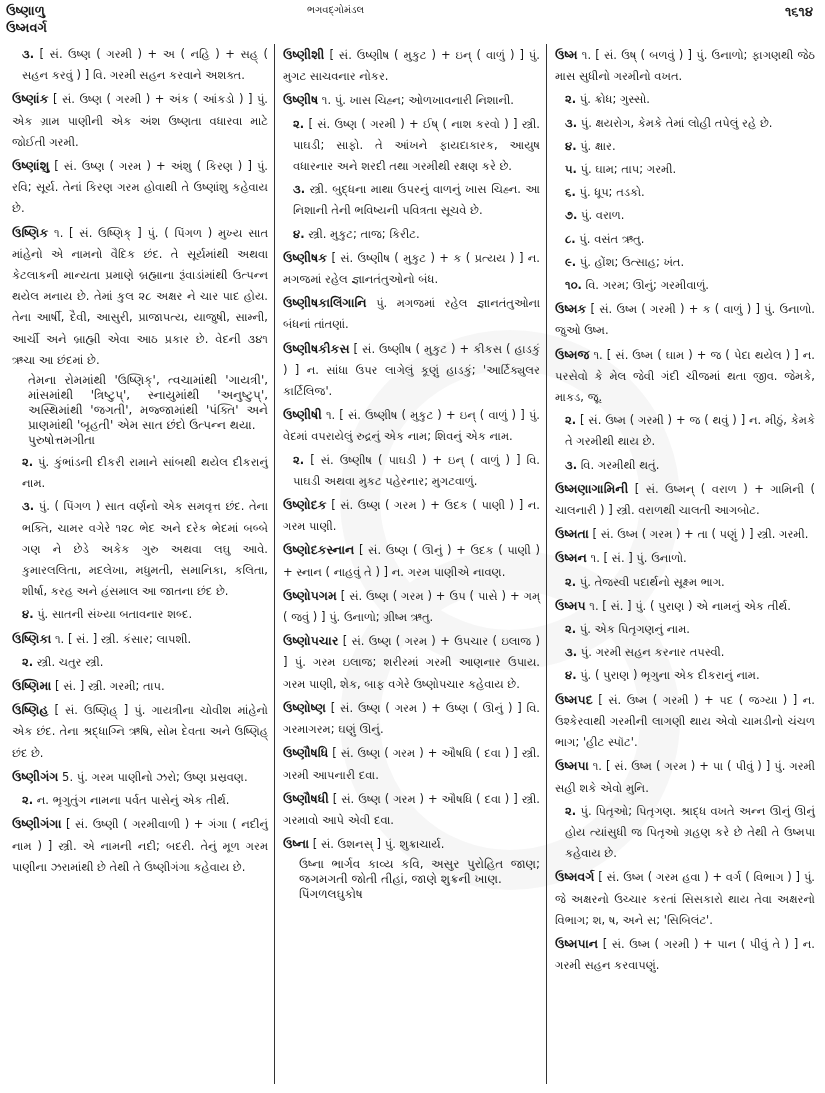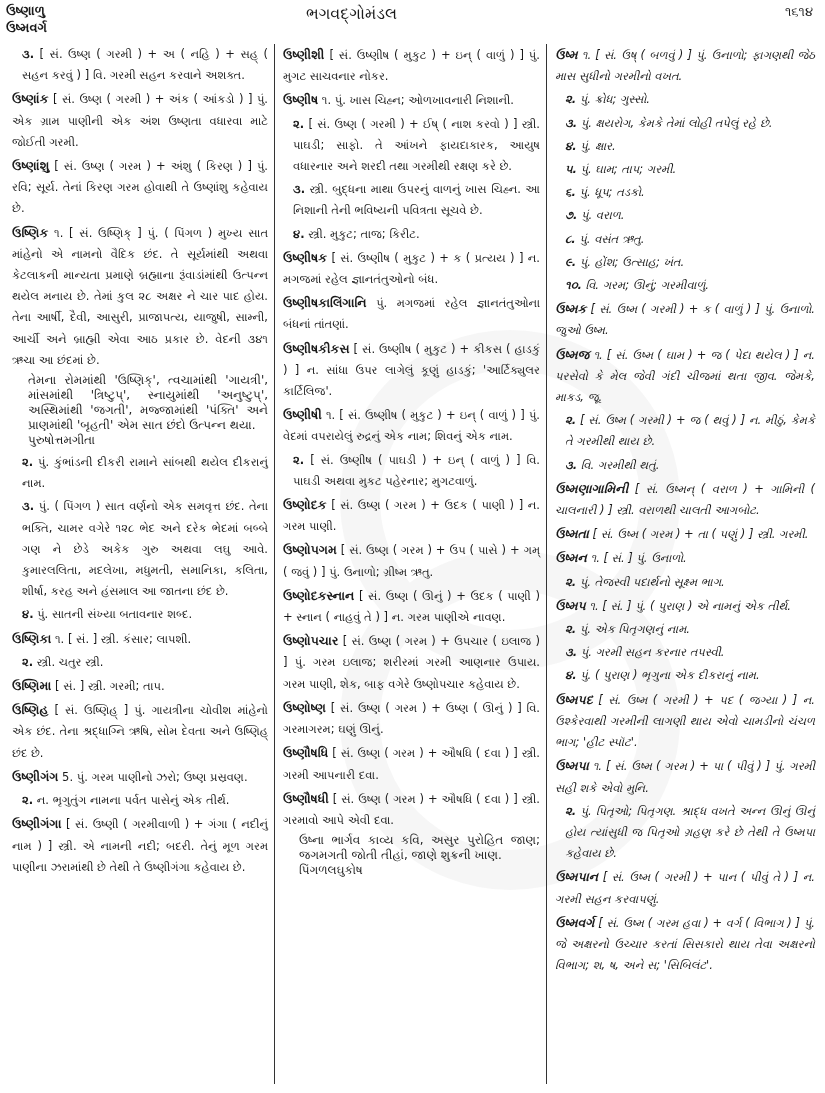--- a/index.html
+++ b/index.html
@@ -15,37 +15,37 @@
     pointer-events: none; opacity: 0.07;
   }
   .header {
     position: absolute; left: 0; top: 0; width: 825px; height: 40px;
   }
   .guide-words {
     position: absolute; left: 6px; top: 2px;
     font-size: 13px; font-weight: bold; line-height: 17px;
   }
   .running-title {
-    position: absolute; left: 16px; width: 671px; top: 4px; text-align: center;
-    font-size: 16px;
+    position: absolute; left: 0; width: 671px; top: 4px; text-align: center;
+    font-size: 10px;
   }
   .page-number {
-    position: absolute; right: 12px; top: 4px; font-size: 13px; font-weight: normal;
+    position: absolute; right: 12px; top: 4px; font-size: 13px; font-weight: bold;
   }
   .columns {
     position: absolute; top: 44px; left: 4px; width: 817px; height: 1040px;
     display: flex;
   }
   .col {
     box-sizing: border-box; padding: 0 6px 0 8px;
     font-size: 11.5px; line-height: 21.2px; text-align: justify;
   }
   .col-1 { width: 270px; }
   .col-2 { width: 272px; border-left: 1px solid #333; }
-  .col-3 { width: 275px; border-left: 1px solid #333; font-style: italic; }
+  .col-3 { width: 275px; border-left: 1px solid #333; }
   .entry { margin: 0 0 2px 0; }
   .entry .hw { font-weight: bold; font-size: 12.5px; }
   .sense { padding-left: 10px; margin: 0 0 2px 0; }
   .sense .num { font-weight: bold; }
   .quote {
     padding-left: 16px; font-size: 12px; line-height: 15px; margin: 2px 0 4px 0;
   }
   .quote .src { display: block; text-align: left; padding-right: 4px; }
 </style>
 </head>
@@ -90,26 +90,27 @@
         <div class="entry"><span class="hw">ઉષ્ણીષ</span> <span>૧. પું. ખાસ ચિહ્ન; ઓળખાવનારી નિશાની.</span></div>
         <div class="sense"><span class="num">૨.</span> <span>[ સં. ઉષ્ણ ( ગરમી ) + ઈષ્ ( નાશ કરવો ) ] સ્ત્રી. પાઘડી; સાફો. તે આંખને ફાયદાકારક, આયુષ વધારનાર અને શરદી તથા ગરમીથી રક્ષણ કરે છે.</span></div>
         <div class="sense"><span class="num">૩.</span> <span>સ્ત્રી. બુદ્ધના માથા ઉપરનું વાળનું ખાસ ચિહ્ન. આ નિશાની તેની ભવિષ્યની પવિત્રતા સૂચવે છે.</span></div>
         <div class="sense"><span class="num">૪.</span> <span>સ્ત્રી. મુકુટ; તાજ; કિરીટ.</span></div>
         <div class="entry"><span class="hw">ઉષ્ણીષક</span> <span>[ સં. ઉષ્ણીષ ( મુકુટ ) + ક ( પ્રત્યય ) ] ન. મગજમાં રહેલ જ્ઞાનતંતુઓનો બંધ.</span></div>
         <div class="entry"><span class="hw">ઉષ્ણીષકાલિંગાનિ</span> <span>પું. મગજમાં રહેલ જ્ઞાનતંતુઓના બંધનાં તાંતણાં.</span></div>
         <div class="entry"><span class="hw">ઉષ્ણીષકીકસ</span> <span>[ સં. ઉષ્ણીષ ( મુકુટ ) + કીકસ ( હાડકું ) ] ન. સાંધા ઉપર લાગેલું કૂણું હાડકું; 'આર્ટિક્યુલર કાર્ટિલિજ'.</span></div>
         <div class="entry"><span class="hw">ઉષ્ણીષી</span> <span>૧. [ સં. ઉષ્ણીષ ( મુકુટ ) + ઇન્ ( વાળું ) ] પું. વેદમાં વપરાયેલું રુદ્રનું એક નામ; શિવનું એક નામ.</span></div>
         <div class="sense"><span class="num">૨.</span> <span>[ સં. ઉષ્ણીષ ( પાઘડી ) + ઇન્ ( વાળું ) ] વિ. પાઘડી અથવા મુકટ પહેરનાર; મુગટવાળું.</span></div>
         <div class="entry"><span class="hw">ઉષ્ણોદક</span> <span>[ સં. ઉષ્ણ ( ગરમ ) + ઉદક ( પાણી ) ] ન. ગરમ પાણી.</span></div>
+        <div class="entry"><span class="hw">ઉષ્ણોદકસ્નાન</span> <span>[ સં. ઉષ્ણ ( ઊનું ) + ઉદક ( પાણી ) + સ્નાન ( નાહવું તે ) ] ન. ગરમ પાણીએ નાવણ.</span></div>
         <div class="entry"><span class="hw">ઉષ્ણોપગમ</span> <span>[ સં. ઉષ્ણ ( ગરમ ) + ઉપ ( પાસે ) + ગમ્ ( જવું ) ] પું. ઉનાળો; ગ્રીષ્મ ઋતુ.</span></div>
-        <div class="entry"><span class="hw">ઉષ્ણોદકસ્નાન</span> <span>[ સં. ઉષ્ણ ( ઊનું ) + ઉદક ( પાણી ) + સ્નાન ( નાહવું તે ) ] ન. ગરમ પાણીએ નાવણ.</span></div>
         <div class="entry"><span class="hw">ઉષ્ણોપચાર</span> <span>[ સં. ઉષ્ણ ( ગરમ ) + ઉપચાર ( ઇલાજ ) ] પું. ગરમ ઇલાજ; શરીરમાં ગરમી આણનાર ઉપાય. ગરમ પાણી, શેક, બાફ વગેરે ઉષ્ણોપચાર કહેવાય છે.</span></div>
         <div class="entry"><span class="hw">ઉષ્ણોષ્ણ</span> <span>[ સં. ઉષ્ણ ( ગરમ ) + ઉષ્ણ ( ઊનું ) ] વિ. ગરમાગરમ; ઘણું ઊનું.</span></div>
         <div class="entry"><span class="hw">ઉષ્ણૌષધિ</span> <span>[ સં. ઉષ્ણ ( ગરમ ) + ઔષધિ ( દવા ) ] સ્ત્રી. ગરમી આપનારી દવા.</span></div>
         <div class="entry"><span class="hw">ઉષ્ણૌષધી</span> <span>[ સં. ઉષ્ણ ( ગરમ ) + ઔષધિ ( દવા ) ] સ્ત્રી. ગરમાવો આપે એવી દવા.</span></div>
+        <div class="entry"><span class="hw">ઉષ્ના</span> <span>[ સં. ઉશનસ્ ] પું. શુક્રાચાર્ય.</span></div>
         <div class="quote"><span>ઉષ્ના ભાર્ગવ કાવ્ય કવિ, અસુર પુરોહિત જાણ; જગમગતી જોતી તીહાં, જાણે શુક્રની ખાણ.</span><span class="src">પિંગળલઘુકોષ</span></div>
       </div>
     <div class="col col-3">
         <div class="entry"><span class="hw">ઉષ્મ</span> <span>૧. [ સં. ઉષ્ ( બળવું ) ] પું. ઉનાળો; ફાગણથી જેઠ માસ સુધીનો ગરમીનો વખત.</span></div>
         <div class="sense"><span class="num">૨.</span> <span>પું. ક્રોધ; ગુસ્સો.</span></div>
         <div class="sense"><span class="num">૩.</span> <span>પું. ક્ષયરોગ, કેમકે તેમાં લોહી તપેલું રહે છે.</span></div>
         <div class="sense"><span class="num">૪.</span> <span>પું. ક્ષાર.</span></div>
         <div class="sense"><span class="num">૫.</span> <span>પું. ઘામ; તાપ; ગરમી.</span></div>
         <div class="sense"><span class="num">૬.</span> <span>પું. ધૂપ; તડકો.</span></div>
         <div class="sense"><span class="num">૭.</span> <span>પું. વરાળ.</span></div>
@@ -124,17 +125,17 @@
         <div class="entry"><span class="hw">ઉષ્મતા</span> <span>[ સં. ઉષ્મ ( ગરમ ) + તા ( પણું ) ] સ્ત્રી. ગરમી.</span></div>
         <div class="entry"><span class="hw">ઉષ્મન</span> <span>૧. [ સં. ] પું. ઉનાળો.</span></div>
         <div class="sense"><span class="num">૨.</span> <span>પું. તેજસ્વી પદાર્થનો સૂક્ષ્મ ભાગ.</span></div>
         <div class="entry"><span class="hw">ઉષ્મપ</span> <span>૧. [ સં. ] પું. ( પુરાણ ) એ નામનું એક તીર્થ.</span></div>
         <div class="sense"><span class="num">૨.</span> <span>પું. એક પિતૃગણનું નામ.</span></div>
         <div class="sense"><span class="num">૩.</span> <span>પું. ગરમી સહન કરનાર તપસ્વી.</span></div>
         <div class="sense"><span class="num">૪.</span> <span>પું. ( પુરાણ ) ભૃગુના એક દીકરાનું નામ.</span></div>
         <div class="entry"><span class="hw">ઉષ્મપદ</span> <span>[ સં. ઉષ્મ ( ગરમી ) + પદ ( જગ્યા ) ] ન. ઉશ્કેરવાથી ગરમીની લાગણી થાય એવો ચામડીનો ચંચળ ભાગ; 'હીટ સ્પૉટ'.</span></div>
         <div class="entry"><span class="hw">ઉષ્મપા</span> <span>૧. [ સં. ઉષ્મ ( ગરમ ) + પા ( પીવું ) ] પું. ગરમી સહી શકે એવો મુનિ.</span></div>
         <div class="sense"><span class="num">૨.</span> <span>પું. પિતૃઓ; પિતૃગણ. શ્રાદ્ધ વખતે અન્ન ઊનું ઊનું હોય ત્યાંસુધી જ પિતૃઓ ગ્રહણ કરે છે તેથી તે ઉષ્મપા કહેવાય છે.</span></div>
+        <div class="entry"><span class="hw">ઉષ્મવર્ગ</span> <span>[ સં. ઉષ્મ ( ગરમ હવા ) + વર્ગ ( વિભાગ ) ] પું. જે અક્ષરનો ઉચ્ચાર કરતાં સિસકારો થાય તેવા અક્ષરનો વિભાગ; શ, ષ, અને સ; 'સિબિલંટ'.</span></div>
         <div class="entry"><span class="hw">ઉષ્મપાન</span> <span>[ સં. ઉષ્મ ( ગરમી ) + પાન ( પીવું તે ) ] ન. ગરમી સહન કરવાપણું.</span></div>
-        <div class="entry"><span class="hw">ઉષ્મવર્ગ</span> <span>[ સં. ઉષ્મ ( ગરમ હવા ) + વર્ગ ( વિભાગ ) ] પું. જે અક્ષરનો ઉચ્ચાર કરતાં સિસકારો થાય તેવા અક્ષરનો વિભાગ; શ, ષ, અને સ; 'સિબિલંટ'.</span></div>
       </div>
   </div>
 </div>
 
 </body></html>

